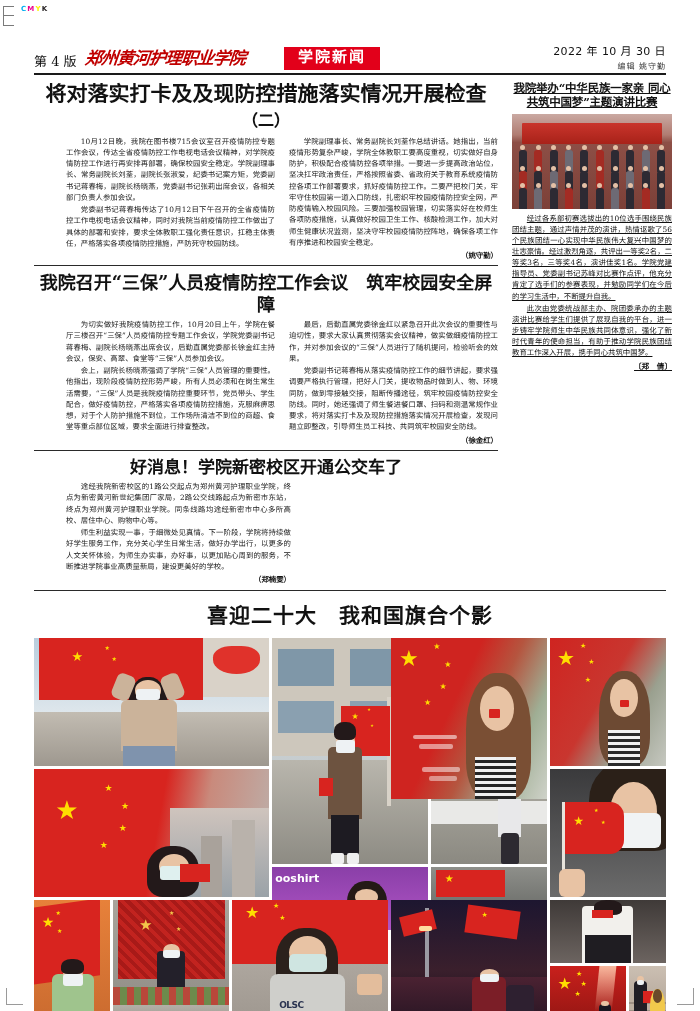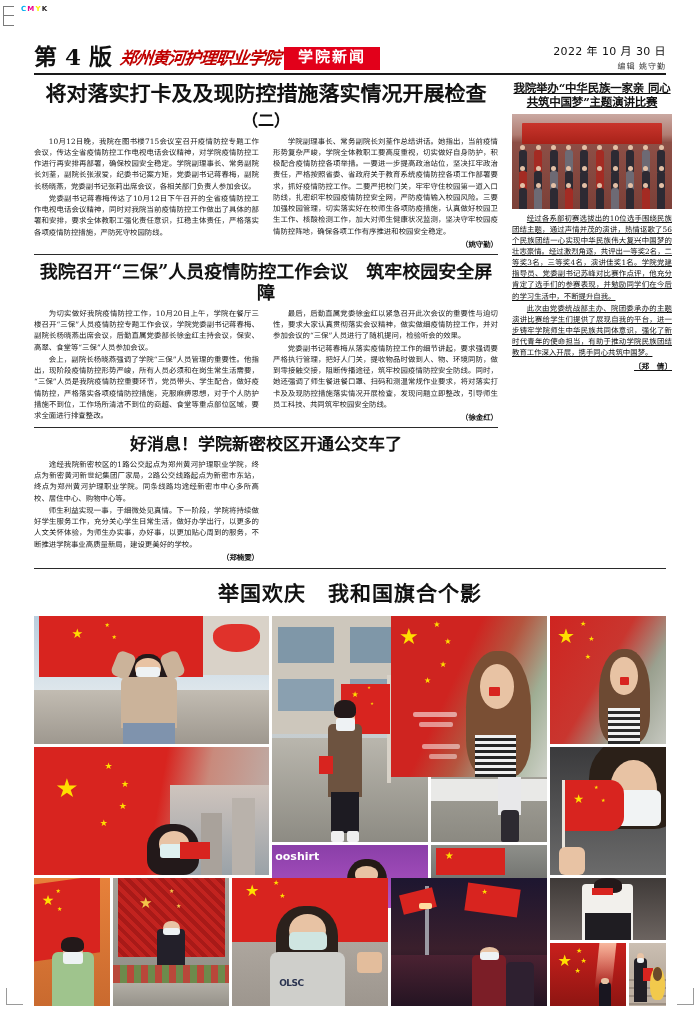--- a/index.html
+++ b/index.html
@@ -56,21 +56,21 @@
   }
 
   
   .masthead {
     display: flex; align-items: flex-end;
     height: 34px;
     position: relative;
   }
   .page-number {
     font-family: "DejaVu Serif", "Liberation Serif", serif;
-    font-size: 23px; font-weight: bold;
+    font-size: 13px; font-weight: normal;
     letter-spacing: 0px;
     line-height: 1;
     padding-bottom: 2px;
   }
   .paper-name {
     margin-left: 8px;
     color: #C00000;
     font-family: "DejaVu Serif", "Liberation Serif", serif;
     font-size: 17px;
     font-weight: bold;
@@ -143,20 +143,21 @@
     font-weight: bold;
     font-size: 17px;
     text-align: center;
     line-height: 1.2;
     padding: 3px 0 4px 0;
   }
 
   .cols2 {
     display: flex;
     column-gap: 14px;
+    margin-left: 32px;
   }
   .cols2 > .col { width: 225px; }
 
   .ptext {
     font-family: "DejaVu Serif", "Liberation Serif", serif;
     font-size: 7.4px;
     line-height: 1.52;
     text-align: justify;
     text-justify: inter-ideograph;
     margin: 0 0 1px 0;
@@ -415,21 +416,21 @@
         </div>
       </div>
 
       <p class="rc-ptext">经过各系部初赛选拔出的10位选手围绕民族团结主题，通过声情并茂的演讲，热情讴歌了56个民族团结一心实现中华民族伟大复兴中国梦的壮志豪情。经过激烈角逐，共评出一等奖2名，二等奖3名，三等奖4名，演讲佳奖1名。学院党建指导员、党委副书记苏峰对比赛作点评，他充分肯定了选手们的参赛表现，并勉励同学们在今后的学习生活中，不断提升自我。</p>
       <p class="rc-ptext">此次由党委统战部主办、院团委承办的主题演讲比赛给学生们提供了展现自我的平台，进一步铸牢学院师生中华民族共同体意识，强化了新时代青年的使命担当，有助于推动学院民族团结教育工作深入开展，携手同心共筑中国梦。</p>
       <div class="rc-byline">〔郑　倩〕</div>
     </div>
   </div>
 
   <div class="feature-rule"></div>
-  <div class="feature-title">举国欢庆　我和国旗合个影</div>
+  <div class="feature-title">喜迎二十大　我和国旗合个影</div>
 
   <div class="mosaic">
 
     <div class="ph" style="grid-column:1/7; grid-row:1/5;">
       <div class="sky"></div>
       <div class="flagsm" style="left:2%;top:0;width:70%;height:48%;"></div>
       <div class="star" style="left:16%;top:9%;font-size:13px;">★</div>
       <div class="star" style="left:30%;top:5%;font-size:6px;">★</div>
       <div class="star" style="left:33%;top:14%;font-size:6px;">★</div>
       <div class="bldg" style="left:72%;top:0;width:28%;height:46%;background:#d9d2c8;"></div>

